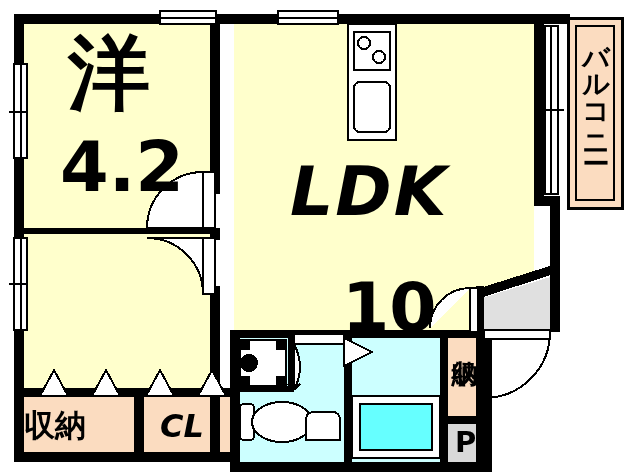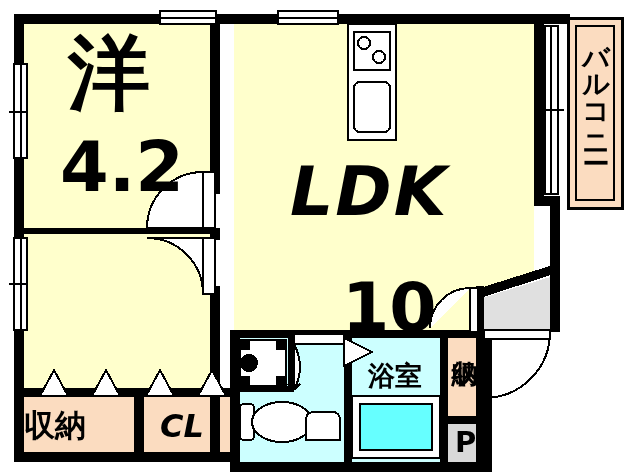--- a/index.html
+++ b/index.html
@@ -253,21 +253,20 @@
 
   <div class="lbl" style="left:68px; top:32px; font-size:82px;">洋</div>
 
   <div class="lbl" style="left:60px; top:132px; font-size:70px;">4.2</div>
 
 
   <div class="lbl" style="left:290px; top:158px; font-size:68px; letter-spacing:2px;font-style:italic;">LDK</div>
 
   <div class="lbl" style="left:342px; top:255px; font-size:68px;margin-top:19px;">10</div>
 
-  <div class="lbl" style="left:368px; top:362px; font-size:27px;">浴室</div>
 
 
   <div class="lbl lbl-vert" style="left:583px; top:26px; font-size:27px;">バルコニー</div>
 
   <div class="lbl" style="left:24px; top:410px; font-size:31px;">収納</div>
 
   <div class="lbl" style="left:160px; top:410px; font-size:32px;font-style:italic;">CL</div>
 
   <div class="lbl lbl-vert" style="left:452px; top:340px; font-size:26px;">収納</div>
 

